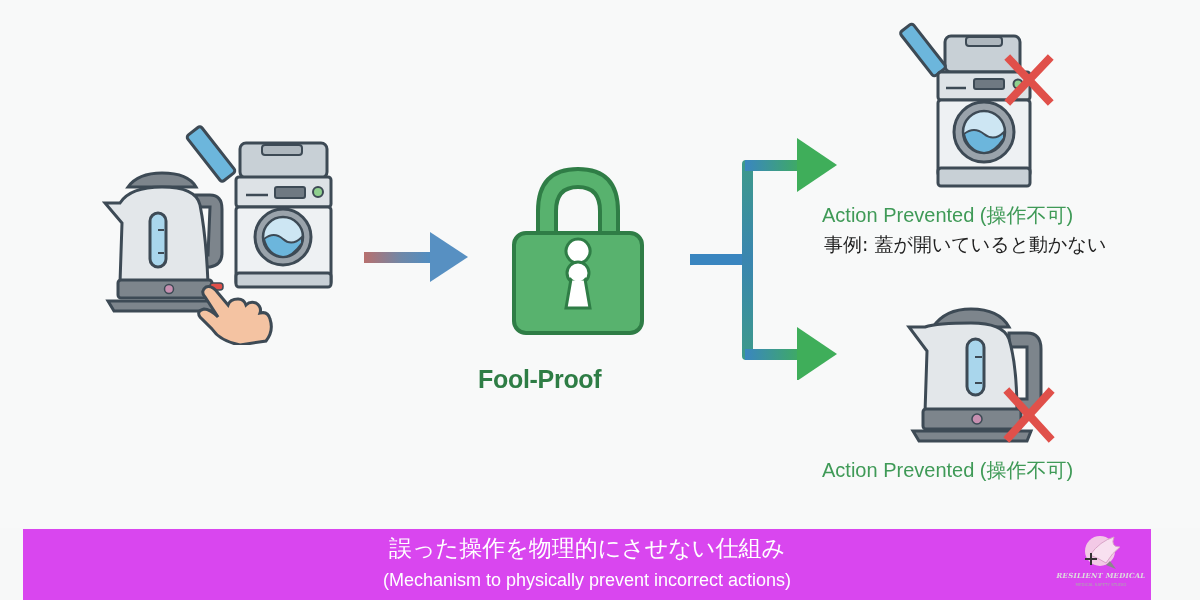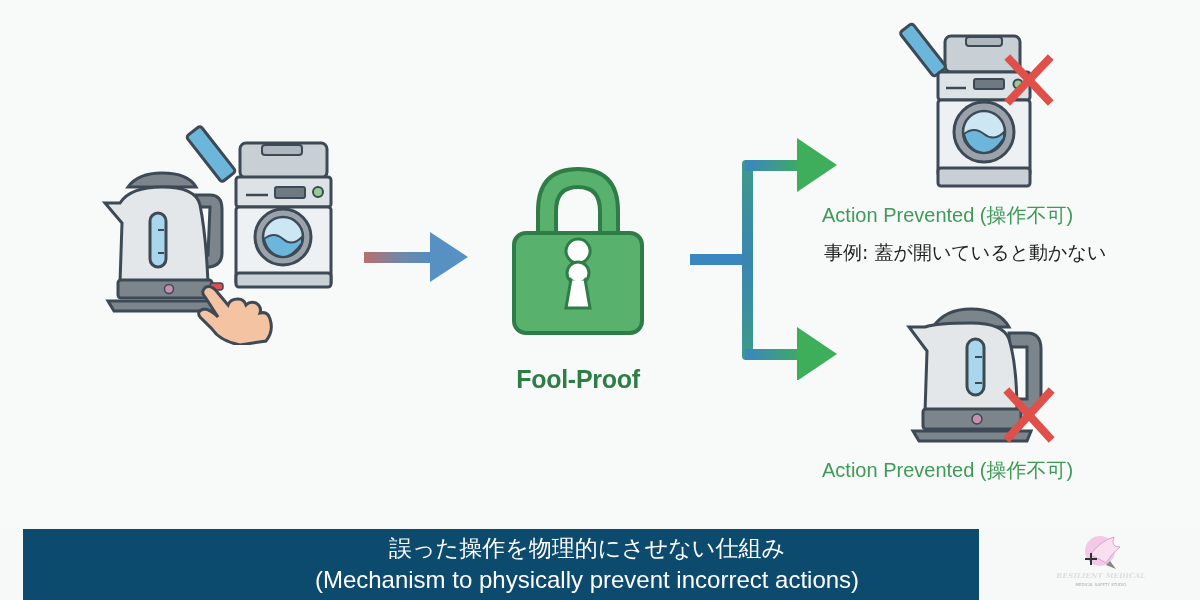--- a/index.html
+++ b/index.html
@@ -9,35 +9,35 @@
     font-family: "DejaVu Sans", sans-serif;
   }
   .stage { position: absolute; left: 0; top: 0; width: 1200px; height: 528px; background: #f8f9f9; }
   .abs { position: absolute; }
   .label-red {
     color: #8a4a46; font-weight: bold; font-size: 24px; line-height: 30px;
     text-align: center; font-family: "Liberation Sans", sans-serif; letter-spacing: -0.3px;
   }
   .label-green {
     color: #2e7d45; font-weight: bold; font-size: 25px; line-height: 31px;
-    text-align: center; font-family: "Liberation Sans", sans-serif; letter-spacing: -0.3px;
+    font-family: "Liberation Sans", sans-serif; letter-spacing: -0.3px;
   }
   .outcome-title {
     color: #3f9a57; font-weight: normal; font-size: 20px; line-height: 24px;
     font-family: "Liberation Sans", sans-serif; white-space: nowrap;
   }
   .outcome-sub {
     color: #1f1f1f; font-size: 19px; line-height: 24px;
     font-family: "DejaVu Sans", sans-serif; white-space: nowrap;
   }
   .caption-bar {
-    position: absolute; left: 23px; top: 529px; width: 956px; height: 71px; background: #0c4a6e;
+    position: absolute; left: 23px; top: 529px; width: 1128px; height: 71px; background: #d946ef;
   }
   .cap1 { position: absolute; left: 0; width: 1128px; top: 4px; text-align: center; color: #fff; font-size: 23px; line-height: 30px; }
-  .cap2 { position: absolute; left: 0; width: 1128px; top: 36px; text-align: center; color: #fff; font-size: 24px; line-height: 30px; font-family: "Liberation Sans", sans-serif; }
+  .cap2 { position: absolute; left: 0; width: 1128px; top: 36px; text-align: center; color: #fff; font-size: 18px; line-height: 30px; font-family: "Liberation Sans", sans-serif; }
   .logo { position: absolute; left: 1052px; top: 531px; width: 98px; height: 66px; }
   .logo-text { position: absolute; left: 0; width: 98px; top: 40px; text-align: center; color: #ddd; font-size: 7px; font-weight: bold; font-family: "DejaVu Serif", serif; letter-spacing: 0.2px; font-style: italic; }
   .logo-sub { position: absolute; left: 0; width: 98px; top: 51px; text-align: center; color: #aaa; font-size: 4px; font-family: "DejaVu Sans", sans-serif; }
 </style>
 </head>
 <body>
 
 <div class="stage">
 
   <svg class="abs" style="left:100px; top:115px;" width="250" height="230" viewBox="0 0 250 230">
@@ -137,21 +137,21 @@
       <path d="M74 112 Q84 104 94 112 T114 110 L114 116 Q104 131 94 131 Q78 129 74 112 Z" fill="#6cb6dc" stroke="#3d4a55" stroke-width="2"></path>
       <rect x="48" y="146" width="92" height="18" rx="3" fill="#c8d0d6" stroke="#3d4a55" stroke-width="3"></rect>
     </g>
     <g>
       <line x1="120" y1="38" x2="158" y2="78" stroke="#e0504a" stroke-width="8" stroke-linecap="square"></line>
       <line x1="158" y1="38" x2="120" y2="78" stroke="#e0504a" stroke-width="8" stroke-linecap="square"></line>
     </g>
   </svg>
 
   <div class="abs outcome-title" style="left:822px; top:203px;">Action Prevented (操作不可)</div>
-  <div class="abs outcome-sub" style="left:824px; top:240px;">事例: 蓋が開いていると動かない</div>
+  <div class="abs outcome-sub" style="left:824px; top:232px;">事例: 蓋が開いていると動かない</div>
 
   <svg class="abs" style="left:905px; top:305px;" width="160" height="145" viewBox="0 0 160 145">
     <g>
       <path d="M28 22 Q40 4 66 4 Q94 4 104 22 Z" fill="#7d858c" stroke="#3d4a55" stroke-width="3"></path>
       <path d="M104 28 L122 28 Q136 28 136 44 L136 92 Q136 104 122 106 L110 106 L110 94 L122 94 L122 42 L104 42 Z" fill="#7d858c" stroke="#3d4a55" stroke-width="3"></path>
       <path d="M20 22 L4 22 L22 46 L20 108 L112 108 Q112 60 104 34 Q98 18 66 18 Q32 18 20 22 Z" fill="#e3e7ea" stroke="#3d4a55" stroke-width="3"></path>
       <rect x="62" y="34" width="17" height="56" rx="8.5" fill="#a9d6ec" stroke="#3d4a55" stroke-width="3"></rect>
       <line x1="70" y1="52" x2="77" y2="52" stroke="#3d4a55" stroke-width="2"></line>
       <line x1="70" y1="78" x2="77" y2="78" stroke="#3d4a55" stroke-width="2"></line>
       <rect x="18" y="104" width="98" height="20" rx="3" fill="#7d858c" stroke="#3d4a55" stroke-width="3"></rect>

